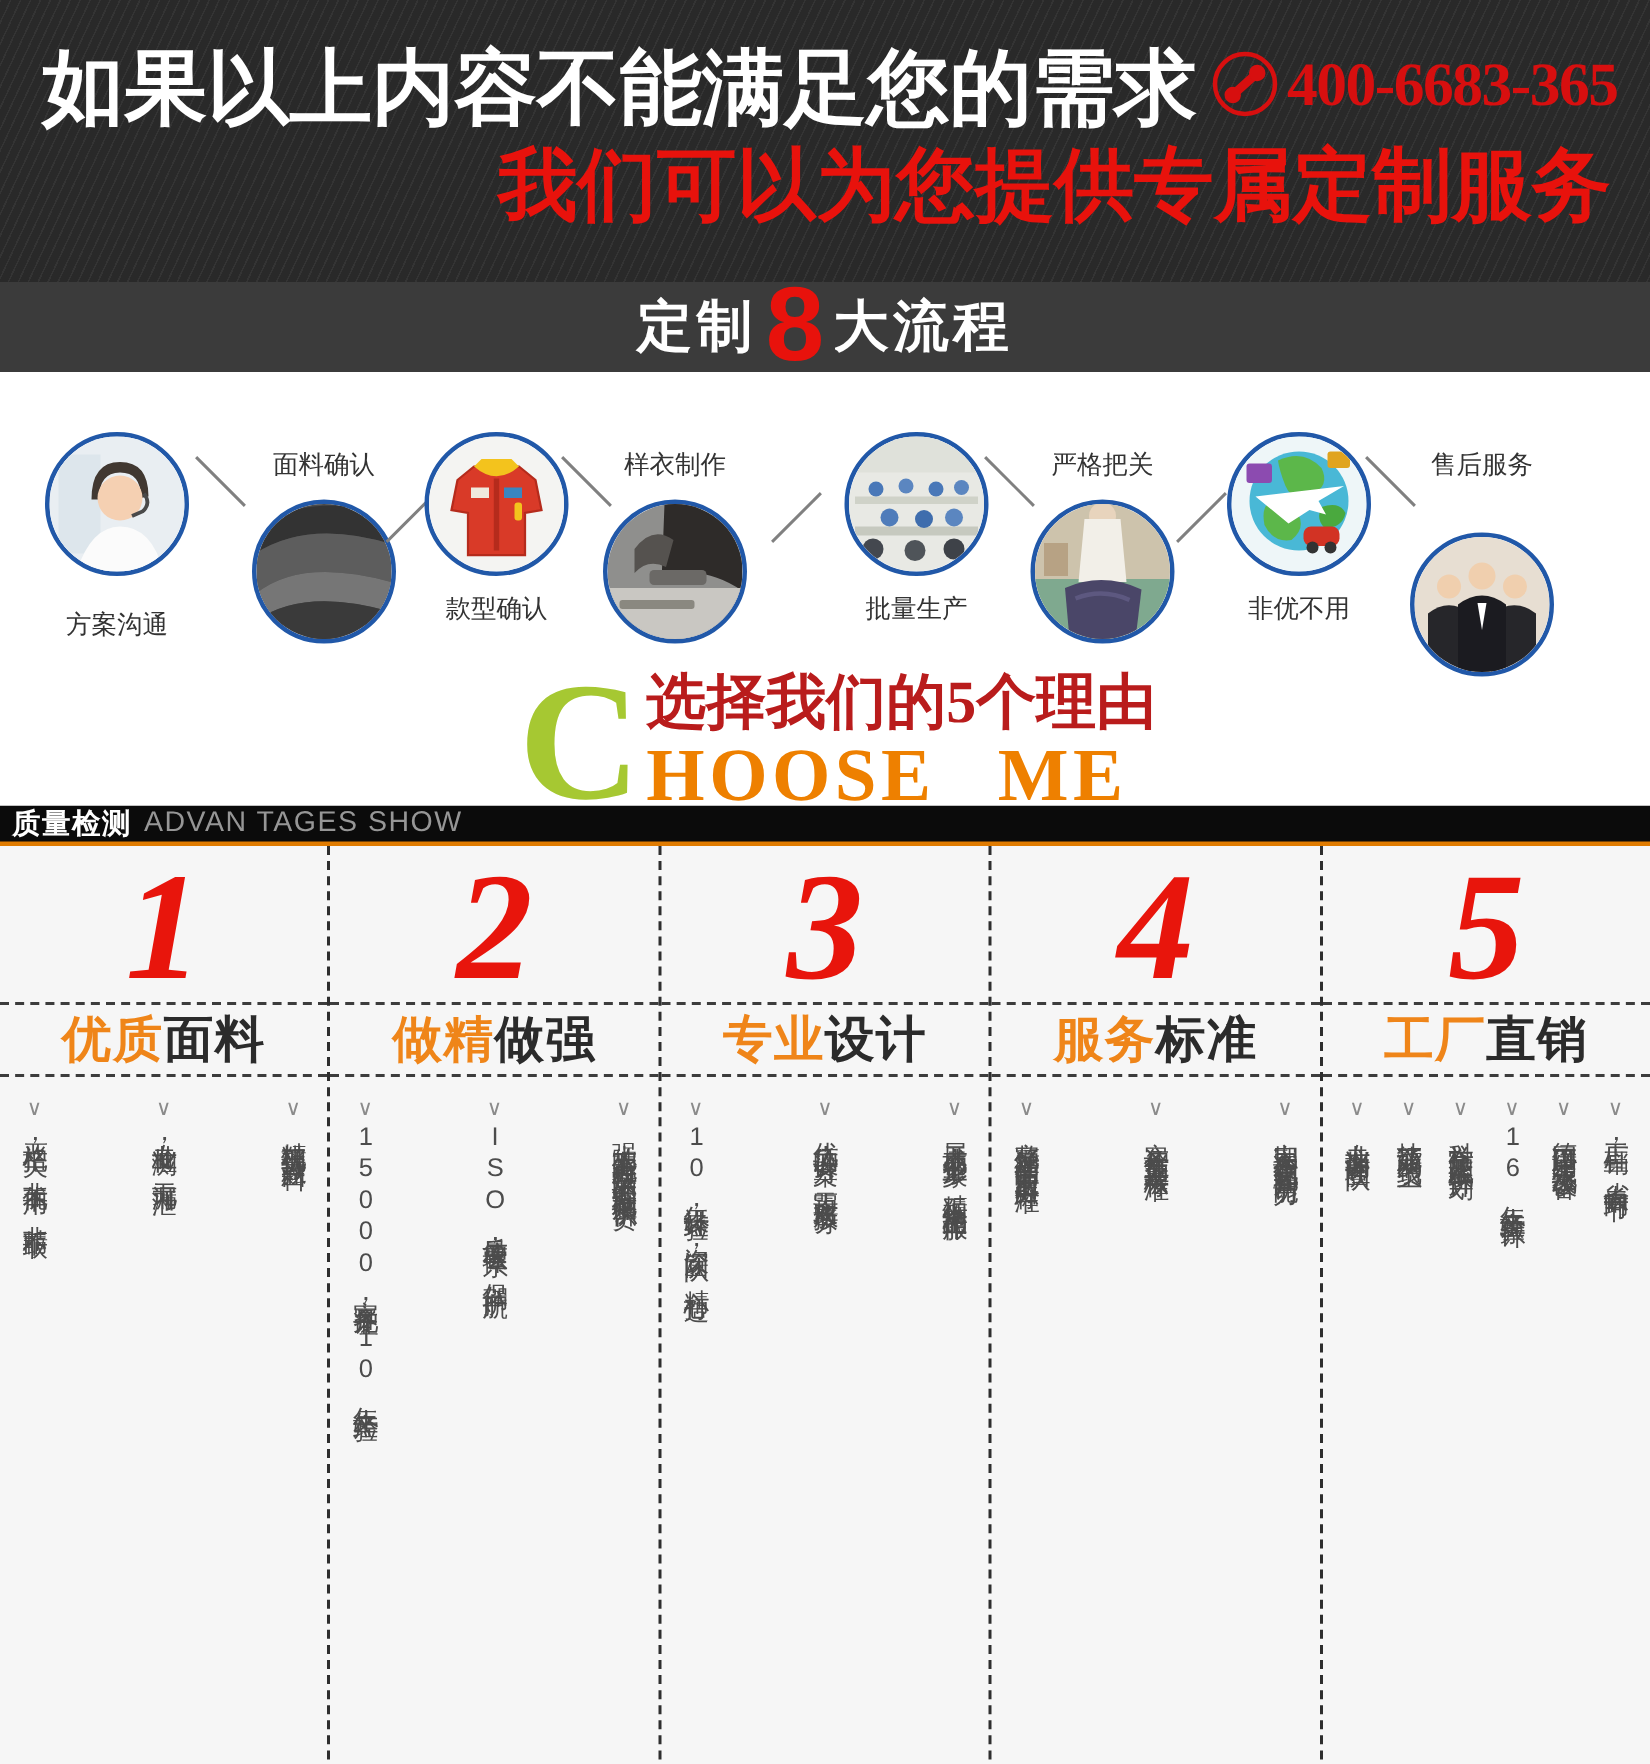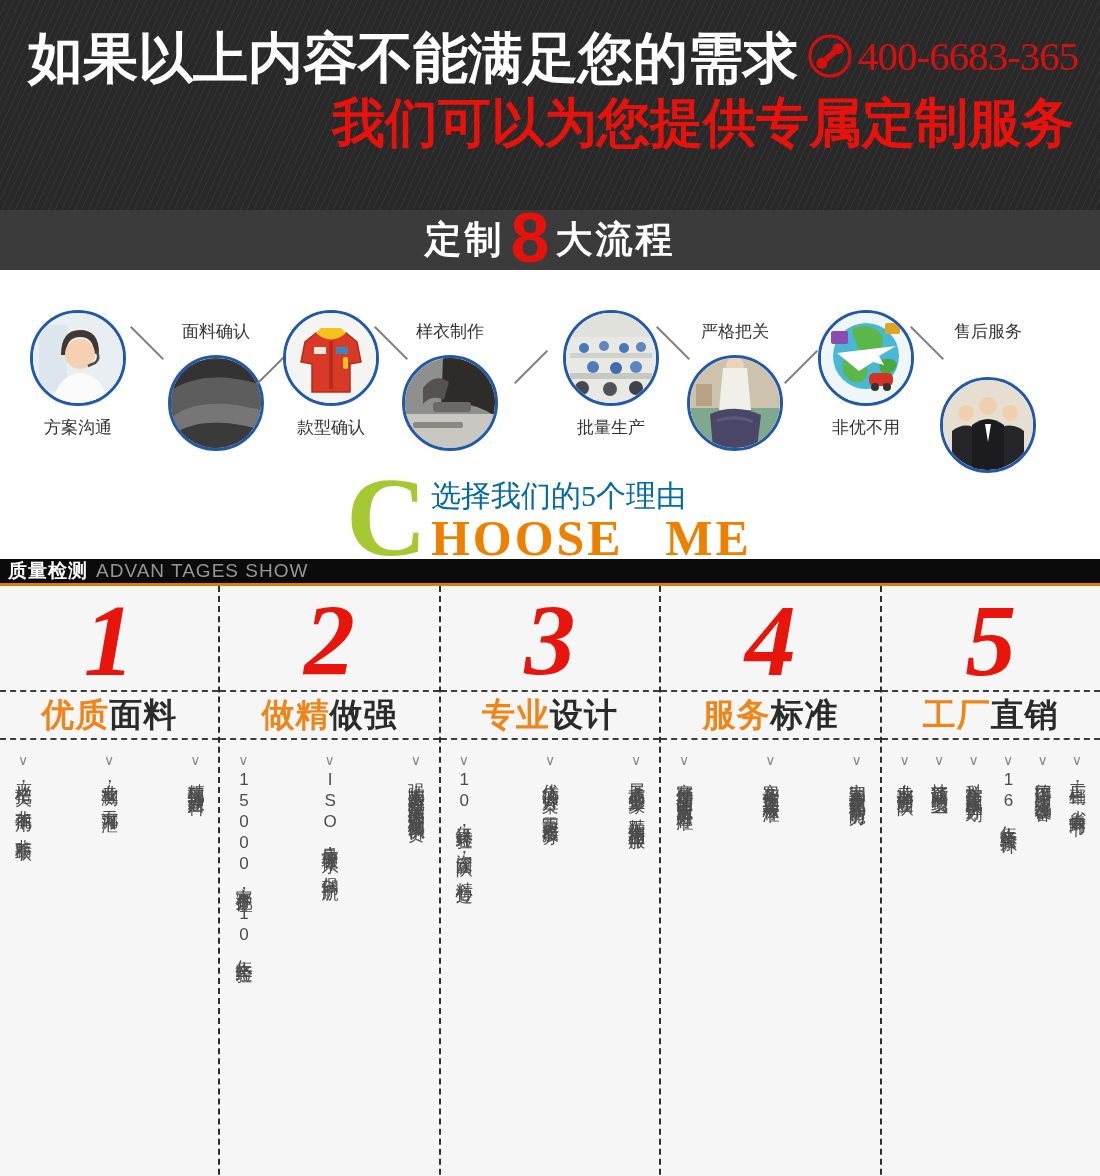--- a/index.html
+++ b/index.html
@@ -1,24 +1,24 @@
 <!DOCTYPE html>
 <html><head>
 <meta charset="utf-8">
 <style>
   html,body{margin:0;padding:0;background:#fff;}
   body{width:1100px;height:1176px;font-family:"Liberation Sans",sans-serif;overflow:hidden;position:relative;}
 
   
-  .hero{height:210px;position:relative;background-color:#292929;
+  .hero{height:188px;position:relative;background-color:#292929;
     background-image:repeating-linear-gradient(115deg,rgba(255,255,255,0.05) 0 1px,rgba(0,0,0,0) 1px 6px);}
   .hero-line1{position:absolute;left:28px;top:22px;font-size:55px;font-weight:900;color:#ffffff;letter-spacing:0px;white-space:nowrap;}
   .phone{position:absolute;left:806px;top:32px;display:flex;align-items:center;}
   .phone-icon svg{display:block;}
-  .phone-number{font-family:"Liberation Serif",serif;font-weight:normal;font-size:41px;color:#d70f0f;margin-left:4px;letter-spacing:-1px;white-space:nowrap;}
+  .phone-number{font-family:"Liberation Serif",serif;font-weight:bold;font-size:41px;color:#d70f0f;margin-left:4px;letter-spacing:-1px;white-space:nowrap;}
   .hero-line2{position:absolute;left:332px;top:88px;font-size:53px;font-weight:900;color:#e8120c;letter-spacing:0px;white-space:nowrap;}
 
   
   .banner{height:60px;background:#3b3b3b;display:flex;align-items:center;justify-content:center;position:relative;z-index:2;}
   .banner .btxt{font-size:37px;font-weight:900;color:#fff;letter-spacing:3px;line-height:46px;}
   .banner .b8{font-size:70px;font-weight:900;color:#e8120c;line-height:40px;margin:0 6px;position:relative;top:-2px;}
 
   
   .process{height:204px;background:#fff;position:relative;}
   .step{position:absolute;width:96px;display:flex;flex-direction:column;align-items:center;text-align:center;}
@@ -31,21 +31,21 @@
   .step.lo .step-label{margin-bottom:12px;}
   .connector{position:absolute;width:46px;height:2px;background:#808080;}
   .connector.down{transform:rotate(45deg);}
   .connector.up{transform:rotate(-45deg);}
 
   
   .choose{height:85px;background:#fff;position:relative;}
   .choose-inner{position:absolute;left:346px;bottom:0;display:flex;align-items:flex-end;}
   .big-c{font-family:"Liberation Serif",serif;font-weight:bold;font-size:112px;line-height:0.74;color:#a6c832;}
   .choose-right{margin-left:4px;}
-  .ct-cn{font-family:"Liberation Serif",serif;font-size:30px;font-weight:normal;color:#0369a1;letter-spacing:0px;white-space:nowrap;}
+  .ct-cn{font-family:"Liberation Serif",serif;font-size:40px;font-weight:bold;color:#b91c1c;letter-spacing:0px;white-space:nowrap;}
   .ct-en{font-family:"Liberation Serif",serif;font-weight:bold;font-size:50px;line-height:0.85;color:#ee8000;word-spacing:26px;letter-spacing:3px;white-space:nowrap;}
 
   
   .adv-bar{height:24px;background:#0b0b0b;border-bottom:3px solid #e07b00;display:flex;align-items:center;padding-left:8px;}
   .adv-bar .cn{color:#ffffff;font-weight:bold;font-size:19px;letter-spacing:1px;}
   .adv-bar .en{color:#969696;font-size:19px;margin-left:8px;letter-spacing:1px;}
 
   
   .advantages{display:flex;height:619px;background:#f6f6f6;}
   .col{flex:1;display:flex;flex-direction:column;min-width:0;}
@@ -79,21 +79,21 @@
   <div class="hero-line2">我们可以为您提供专属定制服务</div>
 </div>
 
 <div class="banner">
   <span class="btxt">定制</span>
   <span class="b8">8</span>
   <span class="btxt">大流程</span>
 </div>
 
 <div class="process" id="process">
-    <div class="step hi" style="left: 30px;">
+    <div class="step hi" style="left: 30px; gap: 11px;">
       <div class="circ">
         <svg viewBox="0 0 90 90">
           <rect width="90" height="90" fill="#e9eef2"></rect>
           <rect x="6" y="12" width="28" height="66" fill="#dde6ec"></rect>
           <path d="M28 42 Q28 17 47 17 Q66 17 66 40 L61 41 Q61 24 47 24 Q33 24 33 42 Z" fill="#413831"></path>
           <circle cx="47" cy="41" r="15" fill="#f5d0b2"></circle>
           <path d="M63 38 q5 7 -1 12 l-7 3" stroke="#4a4a4a" stroke-width="2.5" fill="none"></path>
           <path d="M18 90 Q28 60 47 60 Q68 60 76 90 Z" fill="#fbfbfb"></path>
         </svg>
       </div>

